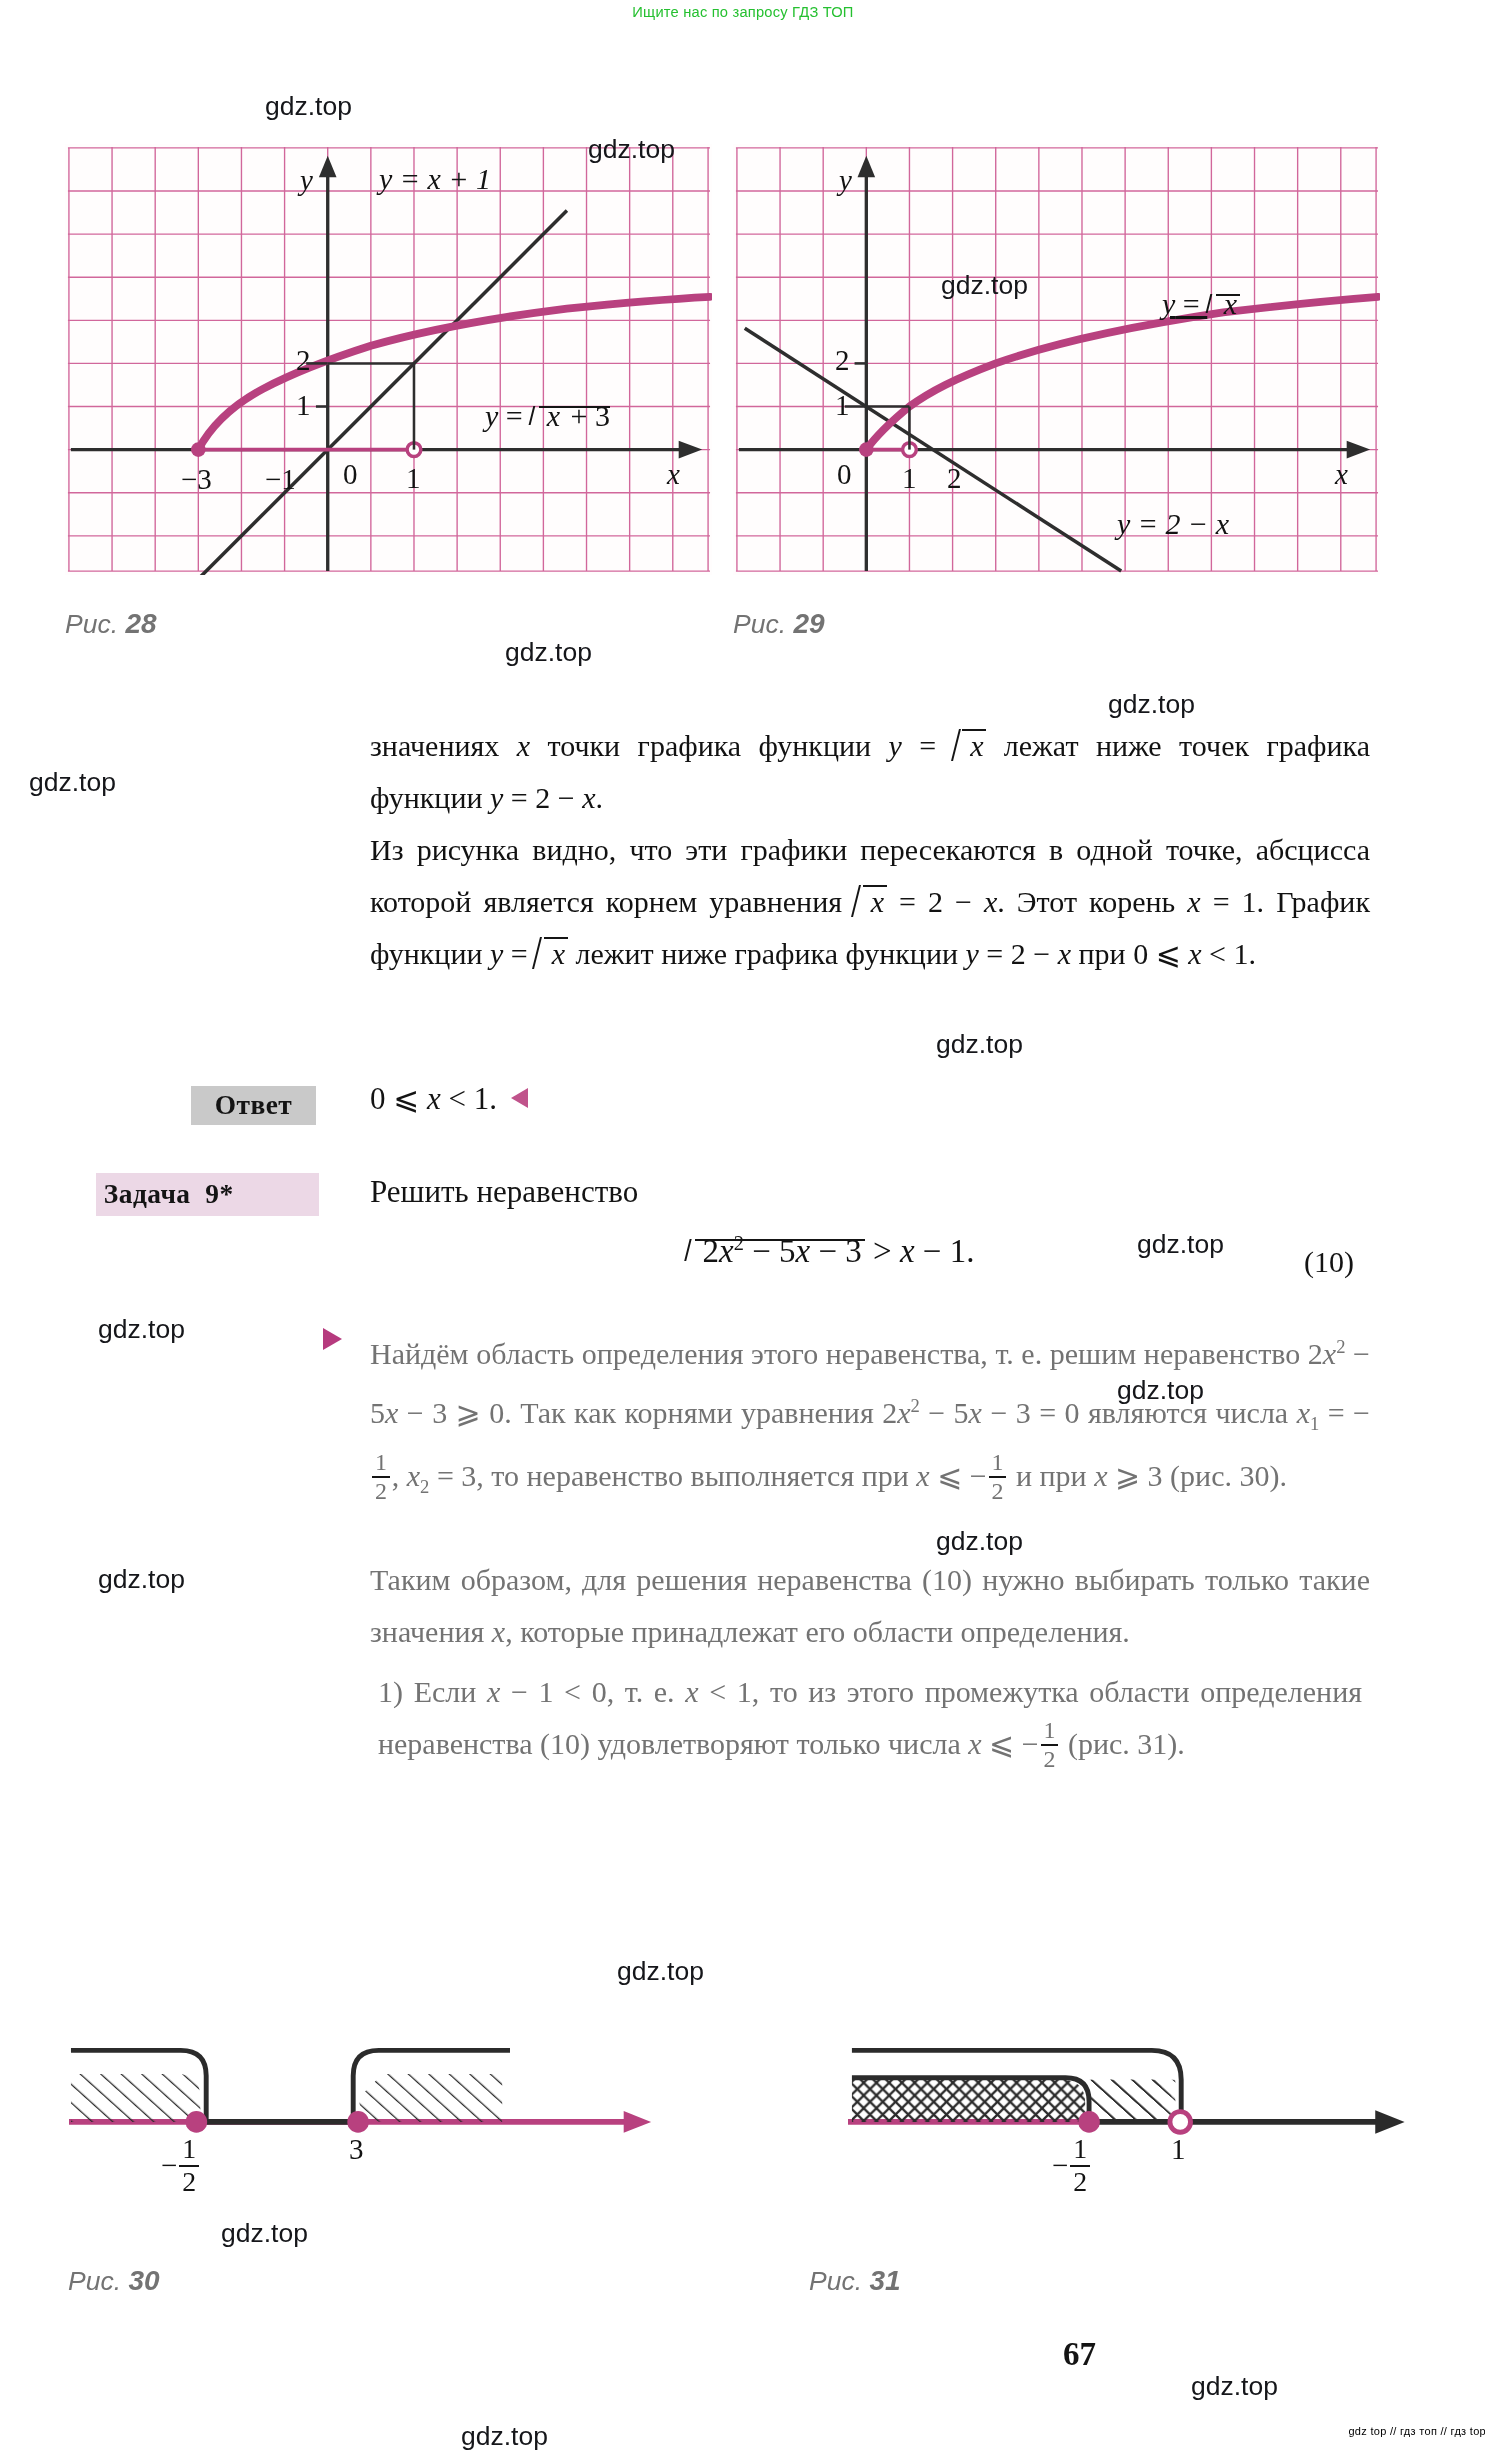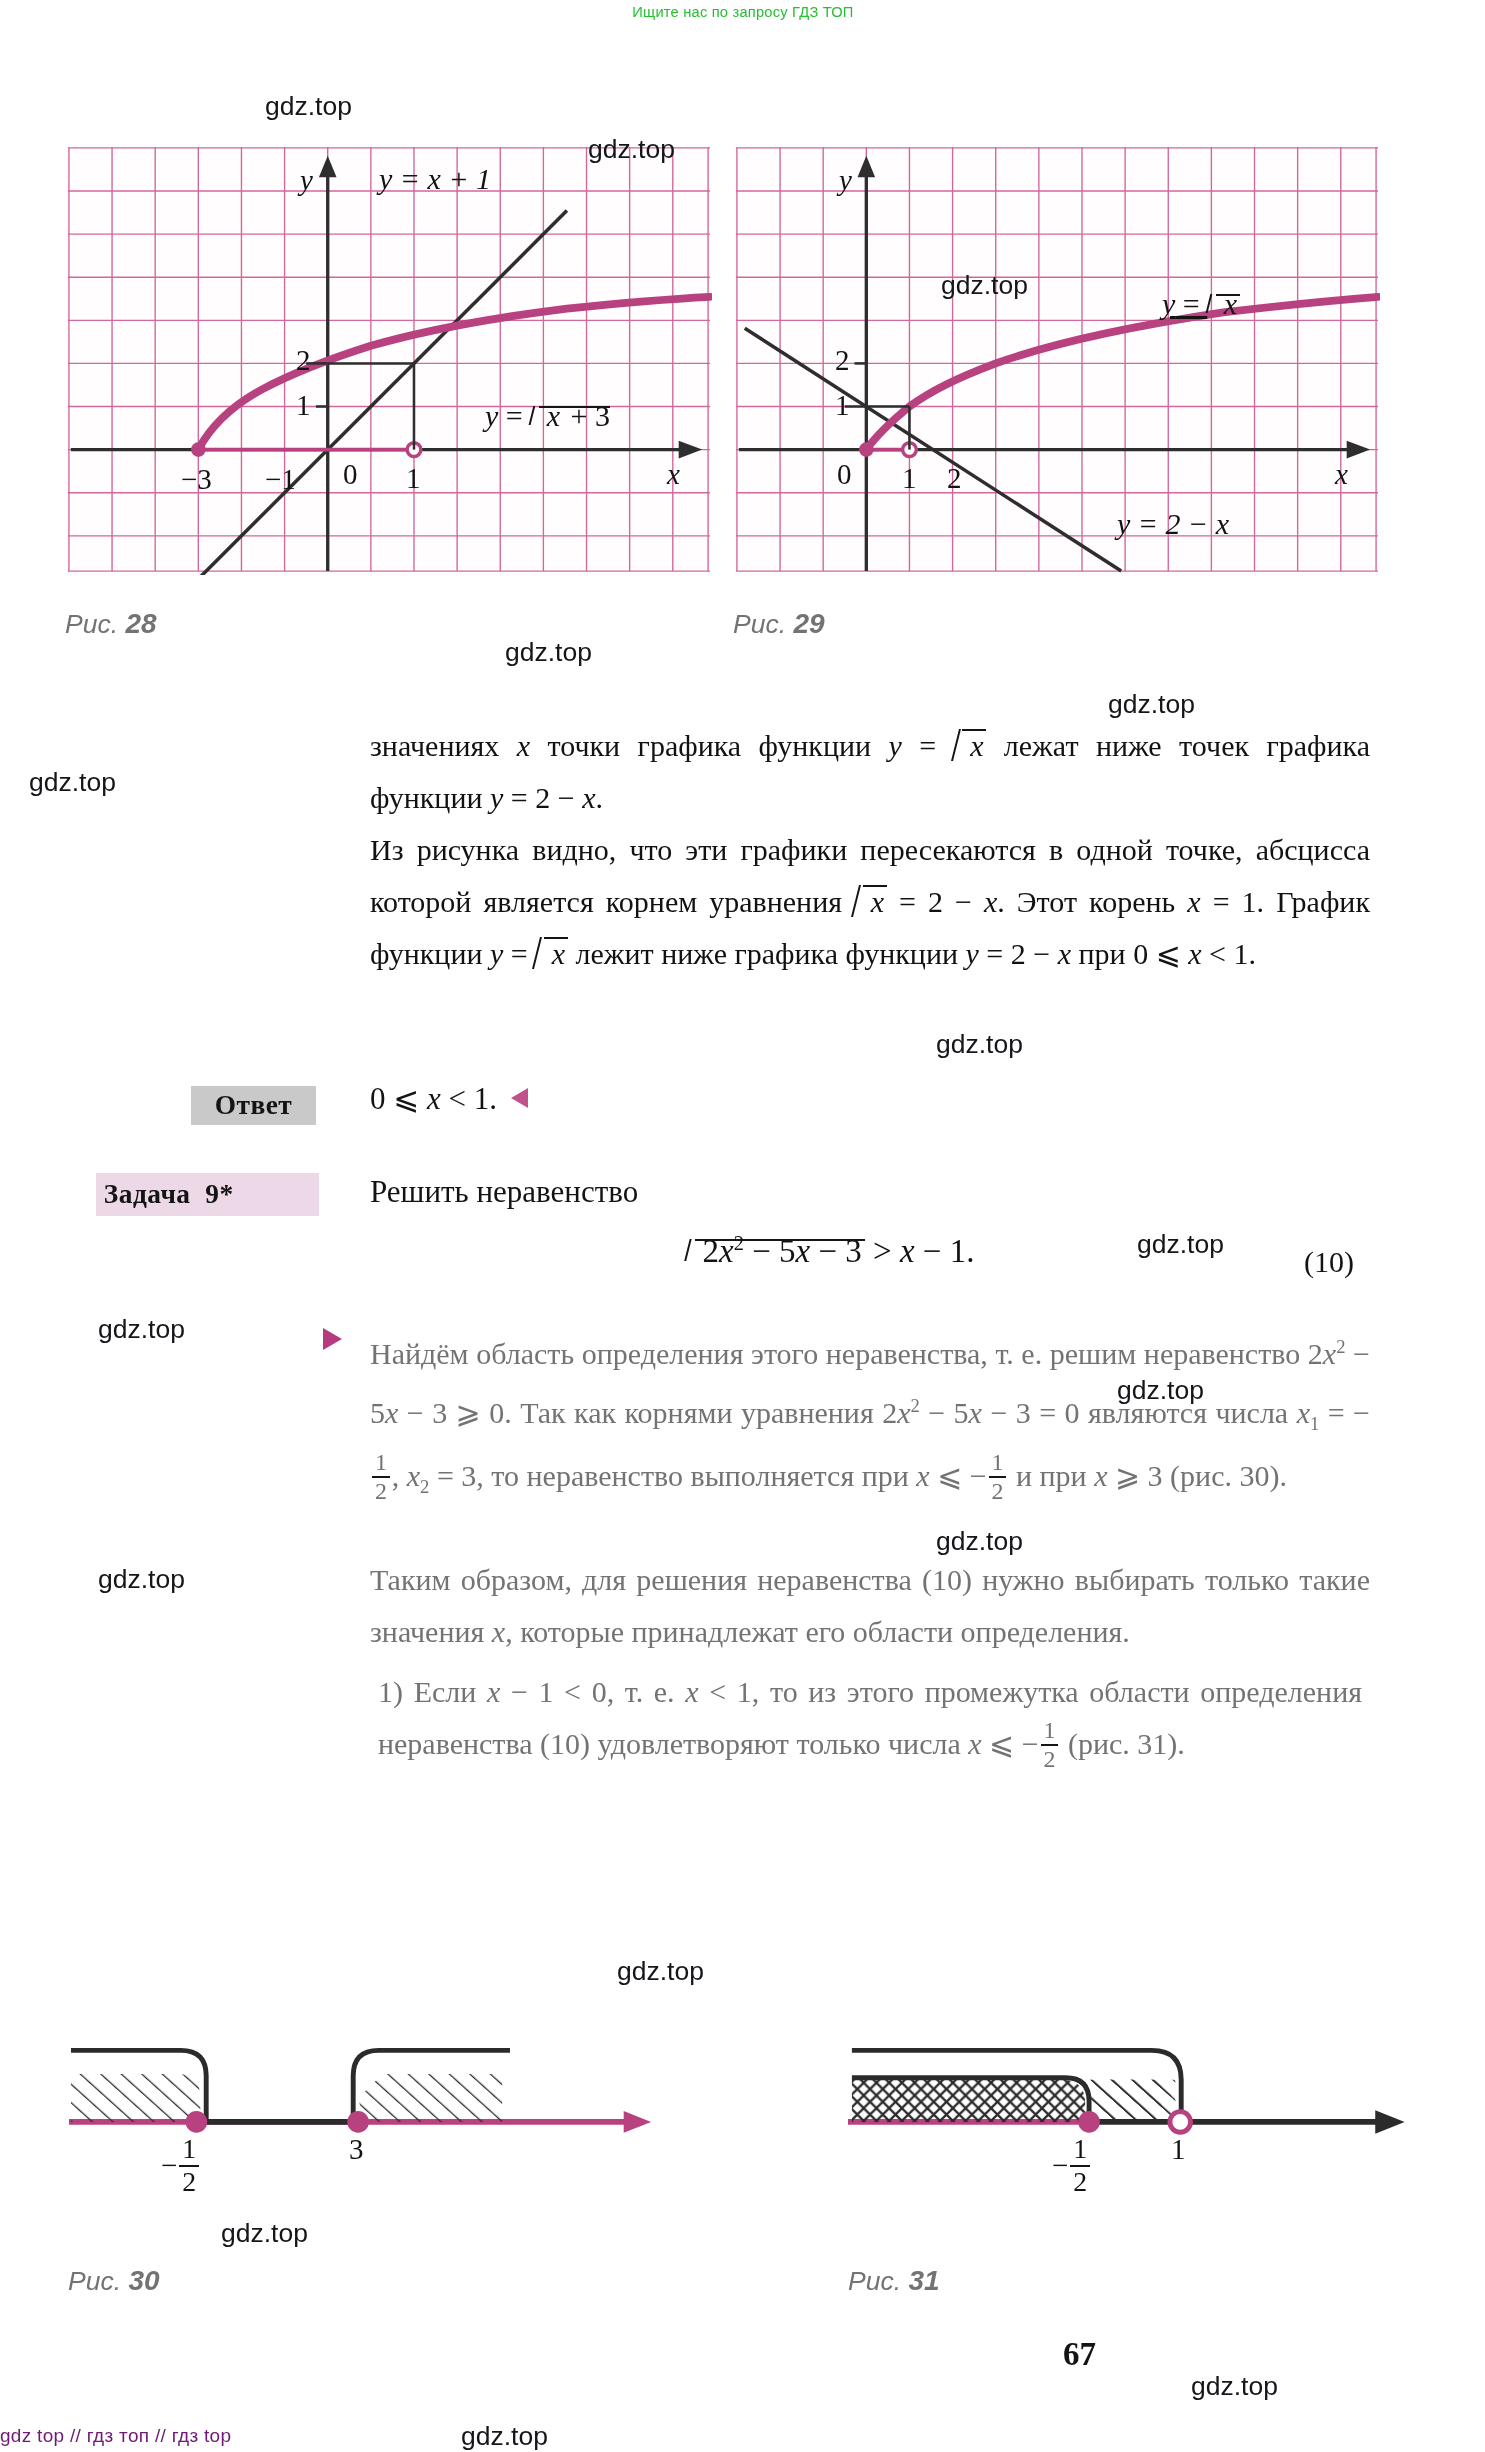--- a/index.html
+++ b/index.html
@@ -22,24 +22,24 @@
   #top-banner {
     position:absolute; left:0; top:3.9px; width:1486px;
     text-align:center;
     font-family:"Liberation Sans", sans-serif;
     font-size:14.7px;
     color:#25c030;
     letter-spacing:0.2px;
   }
   #bottom-strip {
     position:absolute; left:0; top:2425px; width:1486px;
-    text-align:left;
+    text-align:right;
     font-family:"Liberation Sans", sans-serif;
-    font-size:19px;
-    color:#701a75;
+    font-size:11px;
+    color:#000000;
     letter-spacing:0.3px;
   }
 
   
   .figpanel { position:absolute; background:#fffdfd; }
   .gridwrap { position:absolute; left:0; top:0; width:100%; height:100%; }
   .figcaption {
     position:absolute;
     font-family:Liberation Sans, sans-serif;
     font-style:italic;
@@ -352,21 +352,21 @@
 
     <path d="M256 62 H344 V105 H256 Z" fill="url(#hatch31)" stroke="none"></path>
     <circle cx="256" cy="105" r="11" fill="#b8417f"></circle>
     <circle cx="349" cy="105" r="10.5" fill="#ffffff" stroke="#b8417f" stroke-width="5"></circle>
   </svg>
   <div class="mtext" style="left:214px; top:116px; font-size:29px;">
     −<span class="frac" style="font-size:.96em; vertical-align:-0.55em;"><span class="num">1</span><span class="den">2</span></span>
   </div>
   <div class="mtext" style="left:333px; top:116px; font-size:29px;">1</div>
 </div>
-<div class="figcaption" style="left:848px; top:2265px;">
+<div class="figcaption" style="left:809px; top:2265px;">
   <span>Рис.</span>&nbsp;<b>31</b>
 </div>
 
 <div id="page-number">67</div>
 
 <div id="bottom-strip">gdz top  //  гдз топ  //  гдз top</div>
 
 <div id="watermark-layer">
     <div class="wm" style="left: 265px; top: 71px;">gdz.top</div>
     <div class="wm" style="left: 588px; top: 114px;">gdz.top</div>

